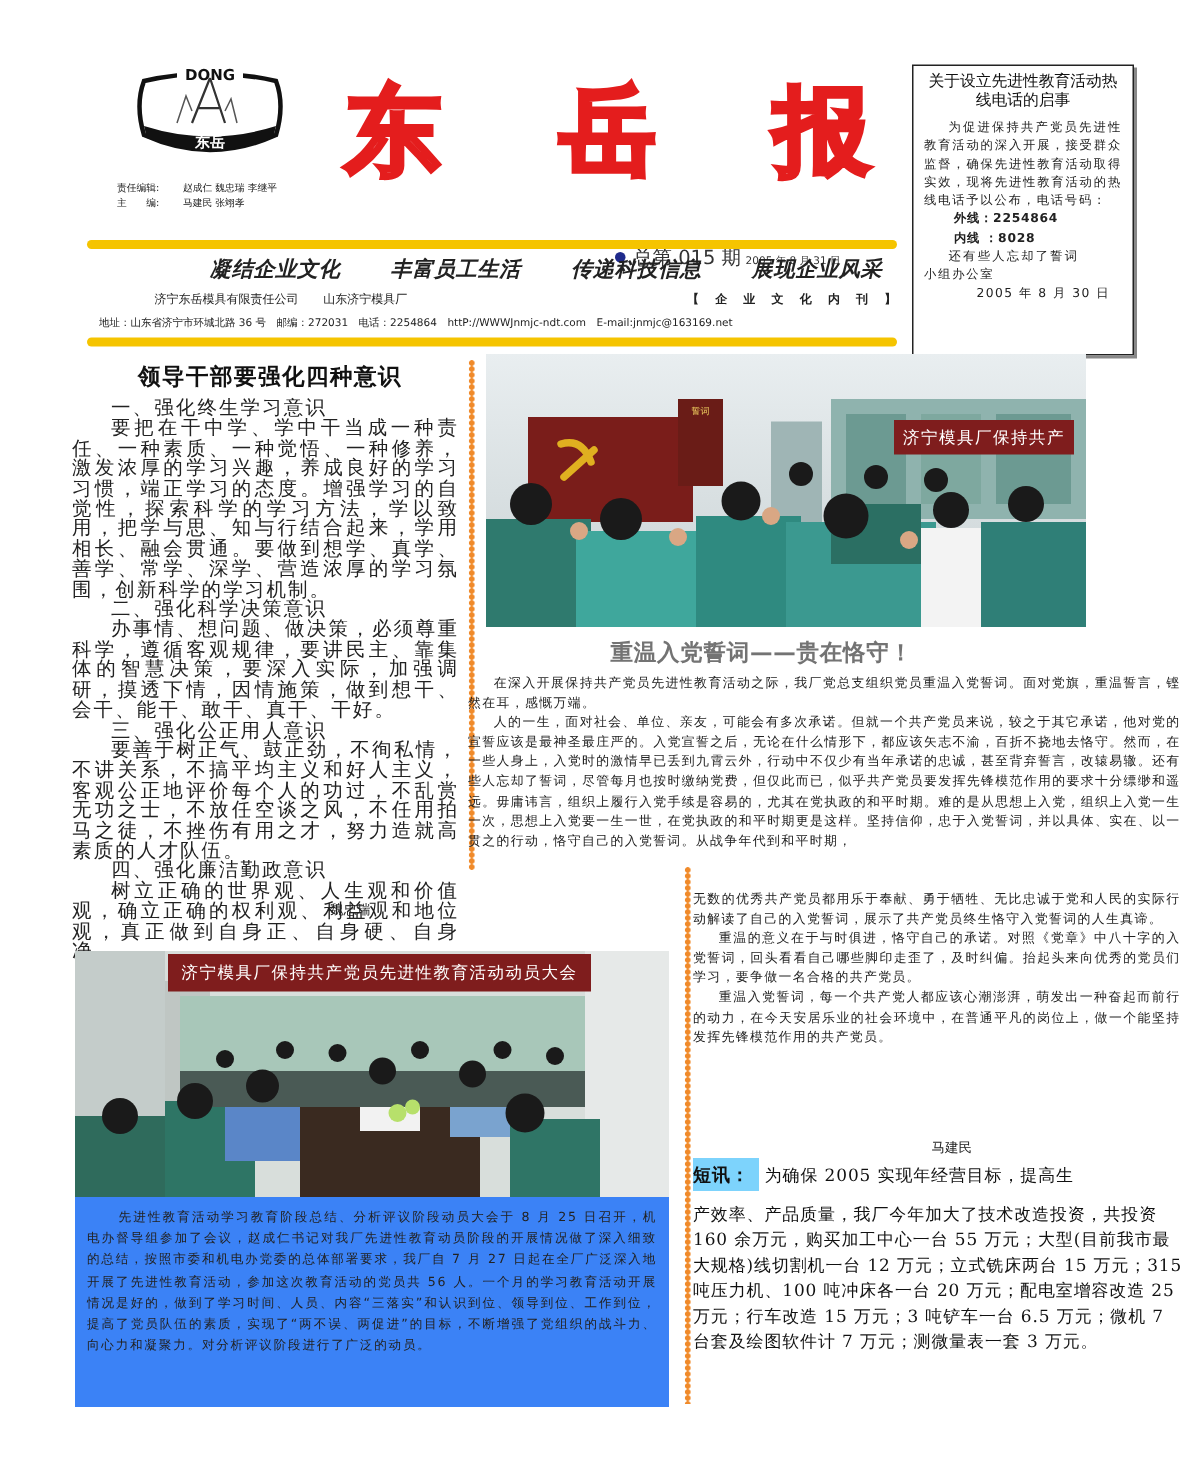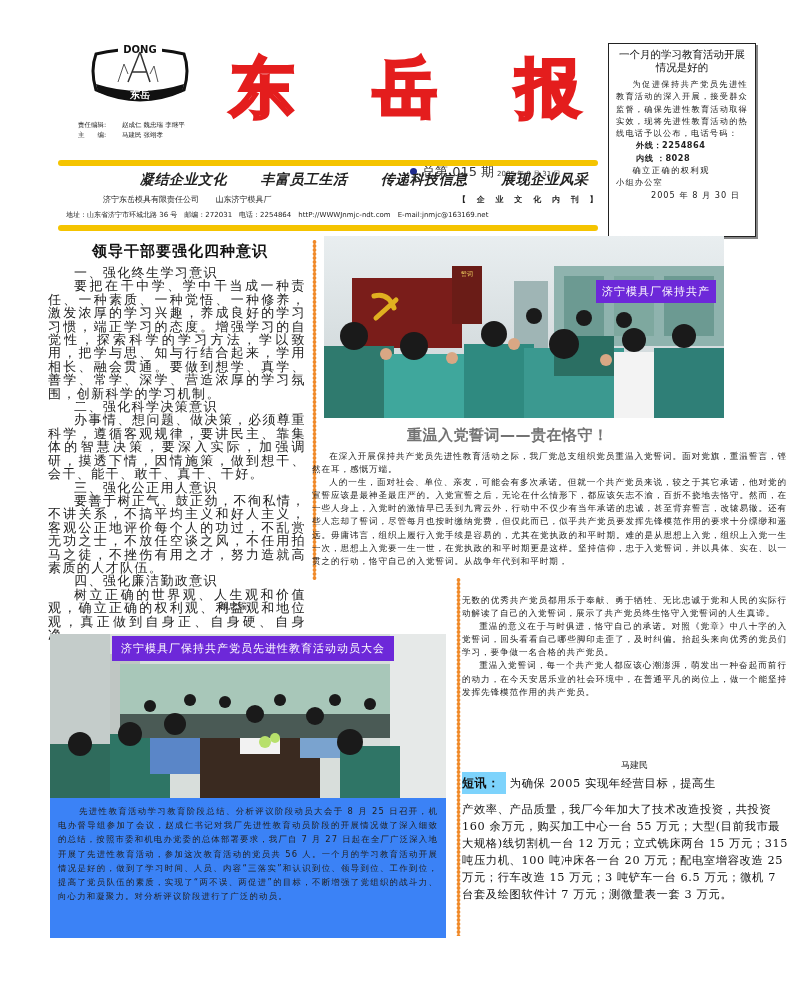--- a/index.html
+++ b/index.html
@@ -56,21 +56,21 @@
   .art1 { left: 48px; top: 266px; width: 258px; font-size: 13px; line-height: 13.4px; color: #222; letter-spacing: 1.4px; }
   .art1 p { text-indent: 2em; text-align: justify; }
   .art1 .h { text-indent: 2em; }
   .art1-author { left: 220px; top: 600px; font-size: 9px; color: #222; }
 
   
   .photo { overflow: hidden; background: #5a6e6a; }
   .photo1 { left: 324px; top: 236px; width: 400px; height: 182px; }
   .photo2 { left: 50px; top: 634px; width: 396px; height: 164px; }
 
-  .banner { position: absolute; background: #6d28d9; color: #fff; font-size: 11px; white-space: nowrap; padding: 4px 6px; letter-spacing: 1px; }
+  .banner { position: absolute; background: #7f1d1d; color: #fff; font-size: 11px; white-space: nowrap; padding: 4px 6px; letter-spacing: 1px; }
 
   
   .art2-title { left: 407px; top: 426px; font-size: 15px; font-weight: bold; color: #737373; letter-spacing: 0.5px; }
   .art2 { left: 312px; top: 450px; width: 475px; font-size: 8.6px; line-height: 13.1px; color: #222; letter-spacing: 0.9px; }
   .art2 p { text-indent: 2em; text-align: justify; }
   .art2b { left: 462px; top: 594px; width: 325px; font-size: 8.6px; line-height: 13.1px; color: #222; letter-spacing: 0.9px; }
   .art2b p { text-indent: 2em; text-align: justify; }
   .art2b p.cont { text-indent: 0; }
   .art2-author { left: 621px; top: 759px; font-size: 9px; color: #222; }
 
@@ -125,25 +125,25 @@
 <div class="abs company">
   <span>济宁东岳模具有限责任公司</span>
   <span>山东济宁模具厂</span>
 </div>
 <div class="abs inner">【 企 业 文 化 内 刊 】</div>
 <div class="abs address">地址：山东省济宁市环城北路 36 号　邮编：272031　电话：2254864　httP://WWWJnmjc-ndt.com　E-mail:jnmjc@163169.net</div>
 
 <div class="abs bar bar2"></div>
 
 <div class="abs notice">
-  <h3>一个月的学习教育活动开展情况是好的</h3>
+  <h3>关于设立先进性教育活动热线电话的启事</h3>
   <p>为促进保持共产党员先进性教育活动的深入开展，接受群众监督，确保先进性教育活动取得实效，现将先进性教育活动的热线电话予以公布，电话号码：</p>
   <div class="phone">外线：2254864</div>
   <div class="phone">内线 ：8028</div>
-  <p class="sign">确立正确的权利观</p>
+  <p class="sign">还有些人忘却了誓词</p>
   <p class="sign2">小组办公室</p>
   <div class="ndate">2005 年 8 月 30 日</div>
 </div>
 
 <div class="abs art1-title">领导干部要强化四种意识</div>
 <div class="abs art1">
   <p class="h">一、强化终生学习意识</p>
   <p>要把在干中学、学中干当成一种责任、一种素质、一种觉悟、一种修养，激发浓厚的学习兴趣，养成良好的学习习惯，端正学习的态度。增强学习的自觉性，探索科学的学习方法，学以致用，把学与思、知与行结合起来，学用相长、融会贯通。要做到想学、真学、善学、常学、深学、营造浓厚的学习氛围，创新科学的学习机制。</p>
   <p class="h">二、强化科学决策意识</p>
   <p>办事情、想问题、做决策，必须尊重科学，遵循客观规律，要讲民主、靠集体的智慧决策，要深入实际，加强调研，摸透下情，因情施策，做到想干、会干、能干、敢干、真干、干好。</p>

